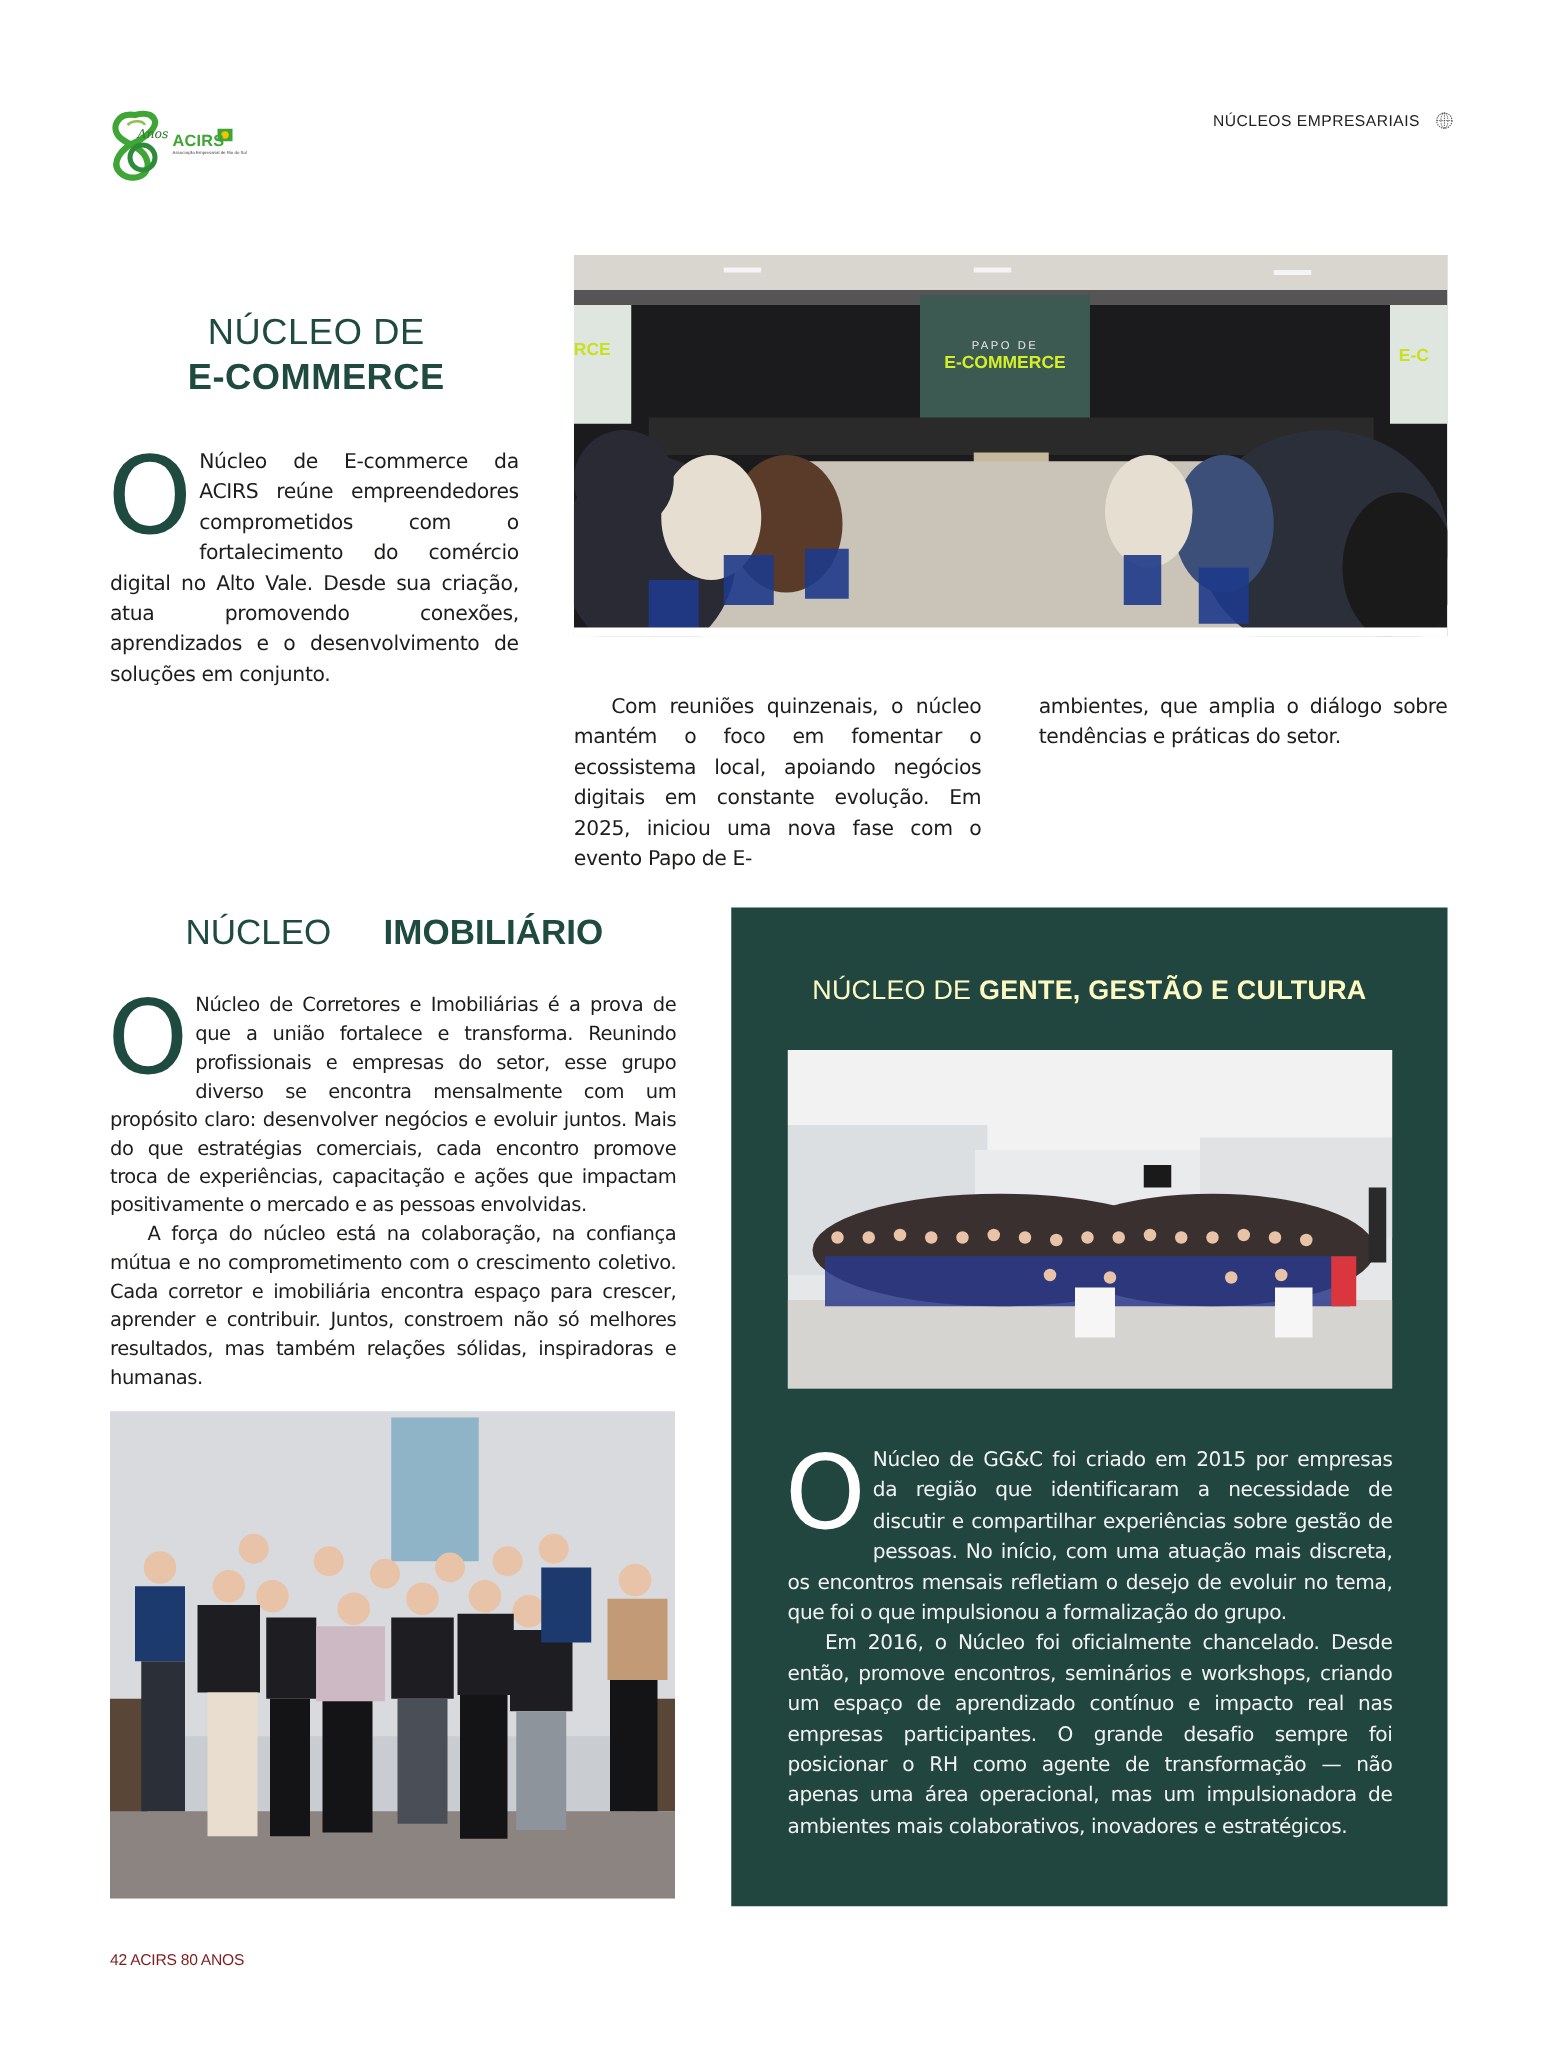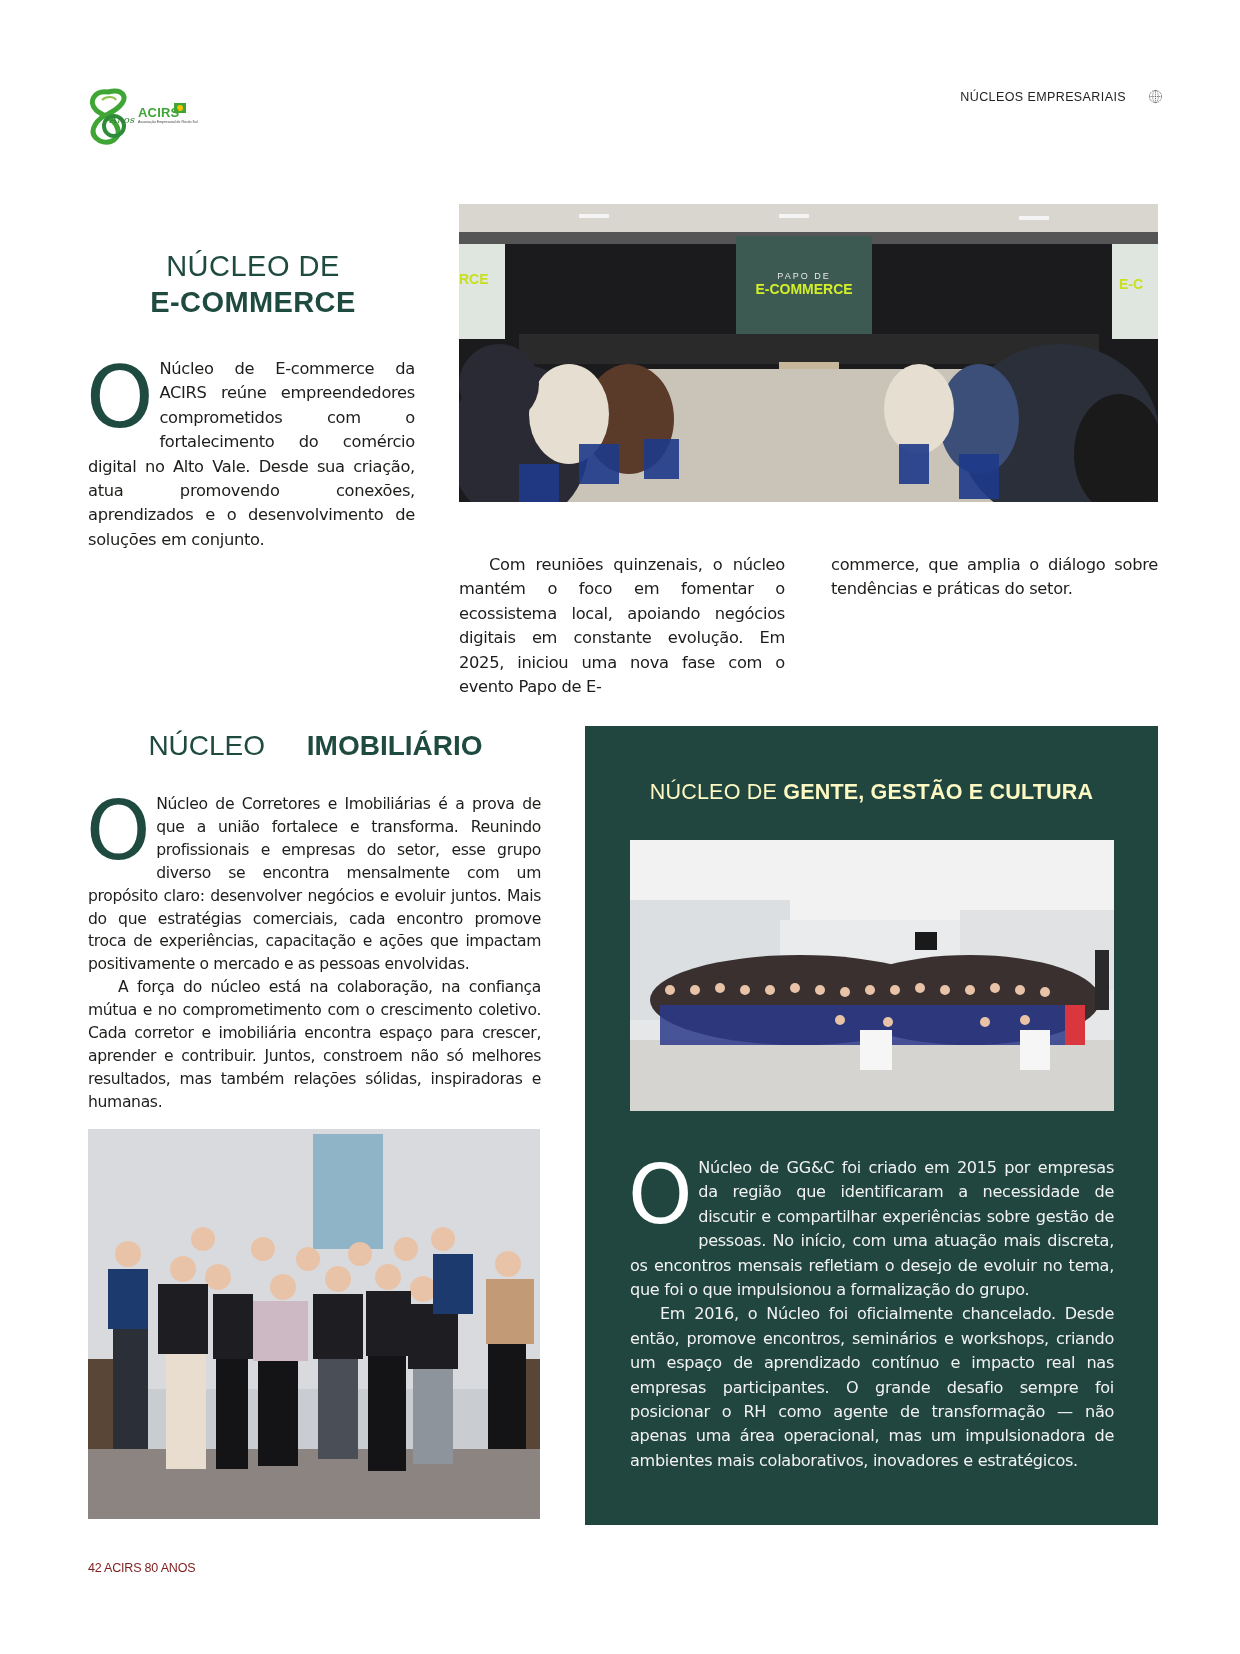--- a/index.html
+++ b/index.html
@@ -6,23 +6,23 @@
   html, body { width: 1240px; height: 1654px; background: #ffffff; overflow: hidden; }
   body { position: relative; font-family: "Liberation Sans", sans-serif; color: #1d1d1b; }
 
   .abs { position: absolute; }
 
   
   .logo { left: 86px; top: 88px; width: 110px; height: 58px; }
   .logo svg { display: block; }
   .acirs-word { position: absolute; left: 52px; top: 17px; font: 700 13px "Liberation Sans", sans-serif; color: #3fa535; letter-spacing: 0.2px; }
   .acirs-sub { position: absolute; left: 52px; top: 32px; font: 400 3.5px "Liberation Sans", sans-serif; color: #444; white-space: nowrap; }
-  .anos-word { position: absolute; left: 24px; top: 14px; font: italic 10px "DejaVu Serif", serif; color: #2e7d32; margin-top: 12px; }
-
-  .section-tag { right: 77px; top: 89px; display: flex; align-items: center; gap: 22px; font: 400 12.5px "Liberation Sans", sans-serif; letter-spacing: 0.4px; color: #222; }
+  .anos-word { position: absolute; left: 24px; top: 14px; font: italic 10px "DejaVu Serif", serif; color: #2e7d32; }
+
+  .section-tag { right: 77px; top: 89px; display: flex; align-items: center; gap: 12px; font: 400 12.5px "Liberation Sans", sans-serif; letter-spacing: 0.4px; color: #222; }
   .globe { width: 15px; height: 15px; }
 
   
   .h-ecom { left: 88px; top: 248px; width: 330px; text-align: center; color: #1f4a40; }
   .h-ecom .l1 { font: 400 29px "Liberation Sans", sans-serif; letter-spacing: 0.5px; line-height: 36px; }
   .h-ecom .l2 { font: 700 29px "Liberation Sans", sans-serif; letter-spacing: 0.4px; line-height: 36px; }
 
   .h-imob { left: 88px; top: 730px; width: 455px; text-align: center; color: #1f4a40; font-size: 28px; }
   .h-imob .light { font-weight: 400; }
   .h-imob .bold { font-weight: 700; margin-left: 34px; }
@@ -145,21 +145,21 @@
     <span class="dropcap">O</span>
     <span> Núcleo de E-commerce da ACIRS reúne empreendedores comprometidos com o fortalecimento do comércio digital no Alto Vale. Desde sua criação, atua promovendo conexões, aprendizados e o desenvolvimento de soluções em conjunto.</span>
   </p>
 </div>
 
 <div class="abs body-text col-ecom-2">
   <p class="indent">Com reuniões quinzenais, o núcleo mantém o foco em fomentar o ecossistema local, apoiando negócios digitais em constante evolução. Em 2025, iniciou uma nova fase com o evento Papo de E-</p>
 </div>
 
 <div class="abs body-text col-ecom-3">
-  <p>commerce, que amplia o diálogo sobre tendências e práticas do setor.</p>
+  <p>ambientes, que amplia o diálogo sobre tendências e práticas do setor.</p>
 </div>
 
 <h2 class="abs h-imob">
   <span class="light">NÚCLEO </span><span class="bold">IMOBILIÁRIO</span>
 </h2>
 
 <div class="abs body-text col-imob">
   <p>
     <span class="dropcap">O</span>
     <span> Núcleo de Corretores e Imobiliárias é a prova de que a união fortalece e transforma. Reunindo profissionais e empresas do setor, esse grupo diverso se encontra mensalmente com um propósito claro: desenvolver negócios e evoluir juntos. Mais do que estratégias comerciais, cada encontro promove troca de experiências, capacitação e ações que impactam positivamente o mercado e as pessoas envolvidas.</span>

